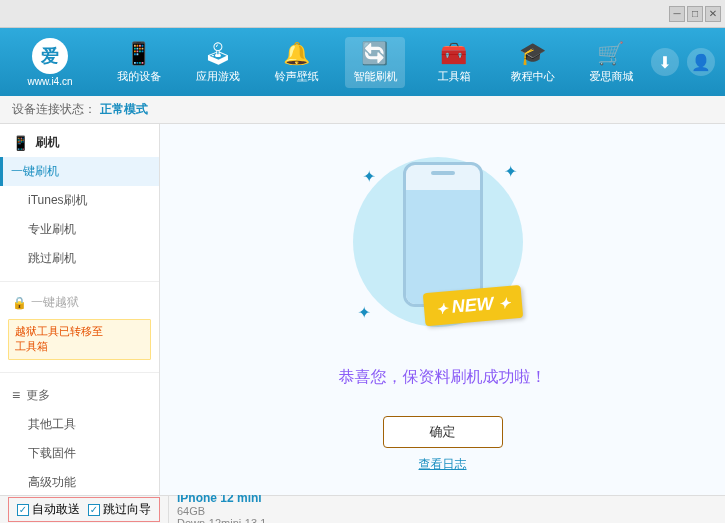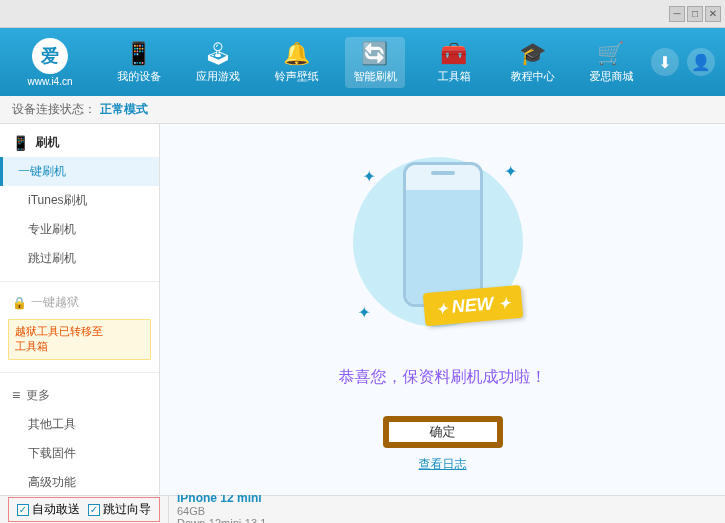--- a/index.html
+++ b/index.html
@@ -168,21 +168,21 @@
     .sidebar-item {
       padding: 6px 16px 6px 28px;
       font-size: 12px;
       color: #555;
       cursor: pointer;
     }
     .sidebar-item.active {
       background: #e8f4fd;
       color: #1a8ec0;
       border-left: 3px solid #1a8ec0;
-      padding-left: 15px;
+      padding-left: 8px;
     }
     .sidebar-locked {
       padding: 4px 12px;
       display: flex;
       align-items: center;
       color: #aaa;
       font-size: 12px;
     }
     .sidebar-locked .lock-icon {
       margin-right: 4px;
@@ -311,21 +311,21 @@
     
     .success-text {
       font-size: 16px;
       color: #8b5cf6;
       margin-bottom: 28px;
     }
     .confirm-btn {
       width: 120px;
       height: 32px;
       background: #fff;
-      border: 6px solid #a16207;
+      border: 1px solid #a16207;
       border-radius: 4px;
       font-size: 13px;
       color: #333;
       cursor: pointer;
       display: flex;
       align-items: center;
       justify-content: center;
       margin-bottom: 8px;
     }
     .restore-link {

